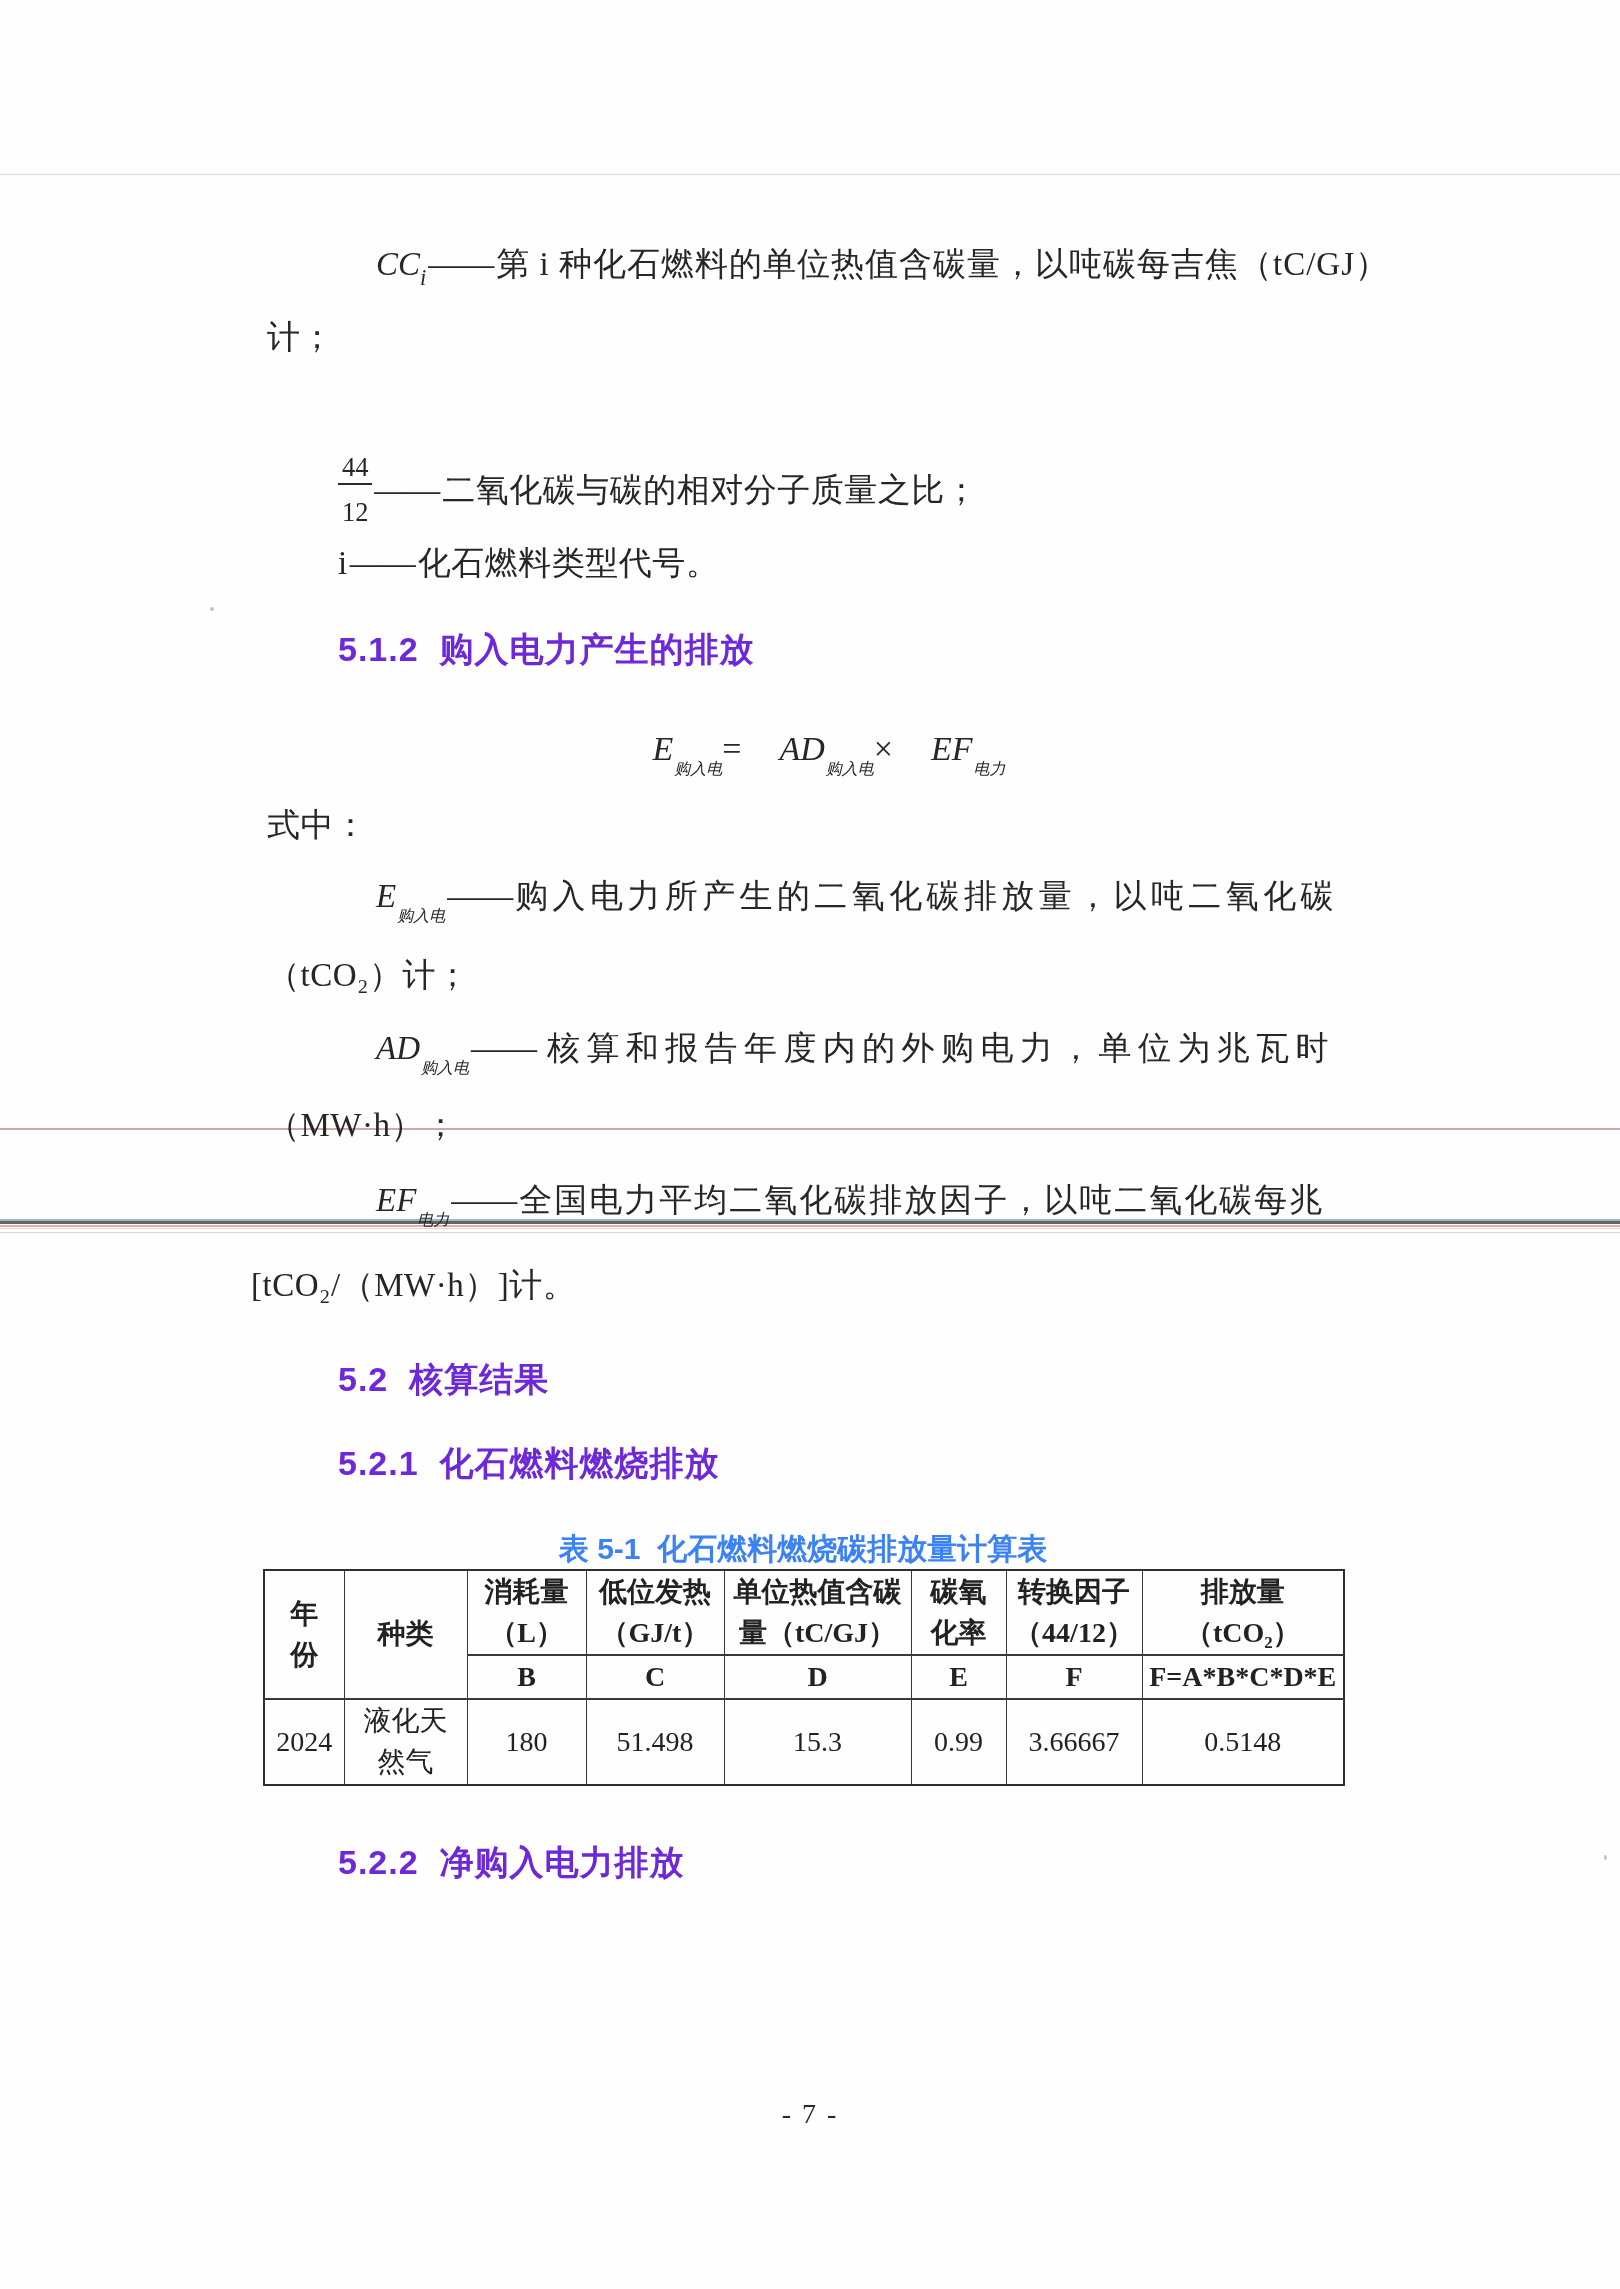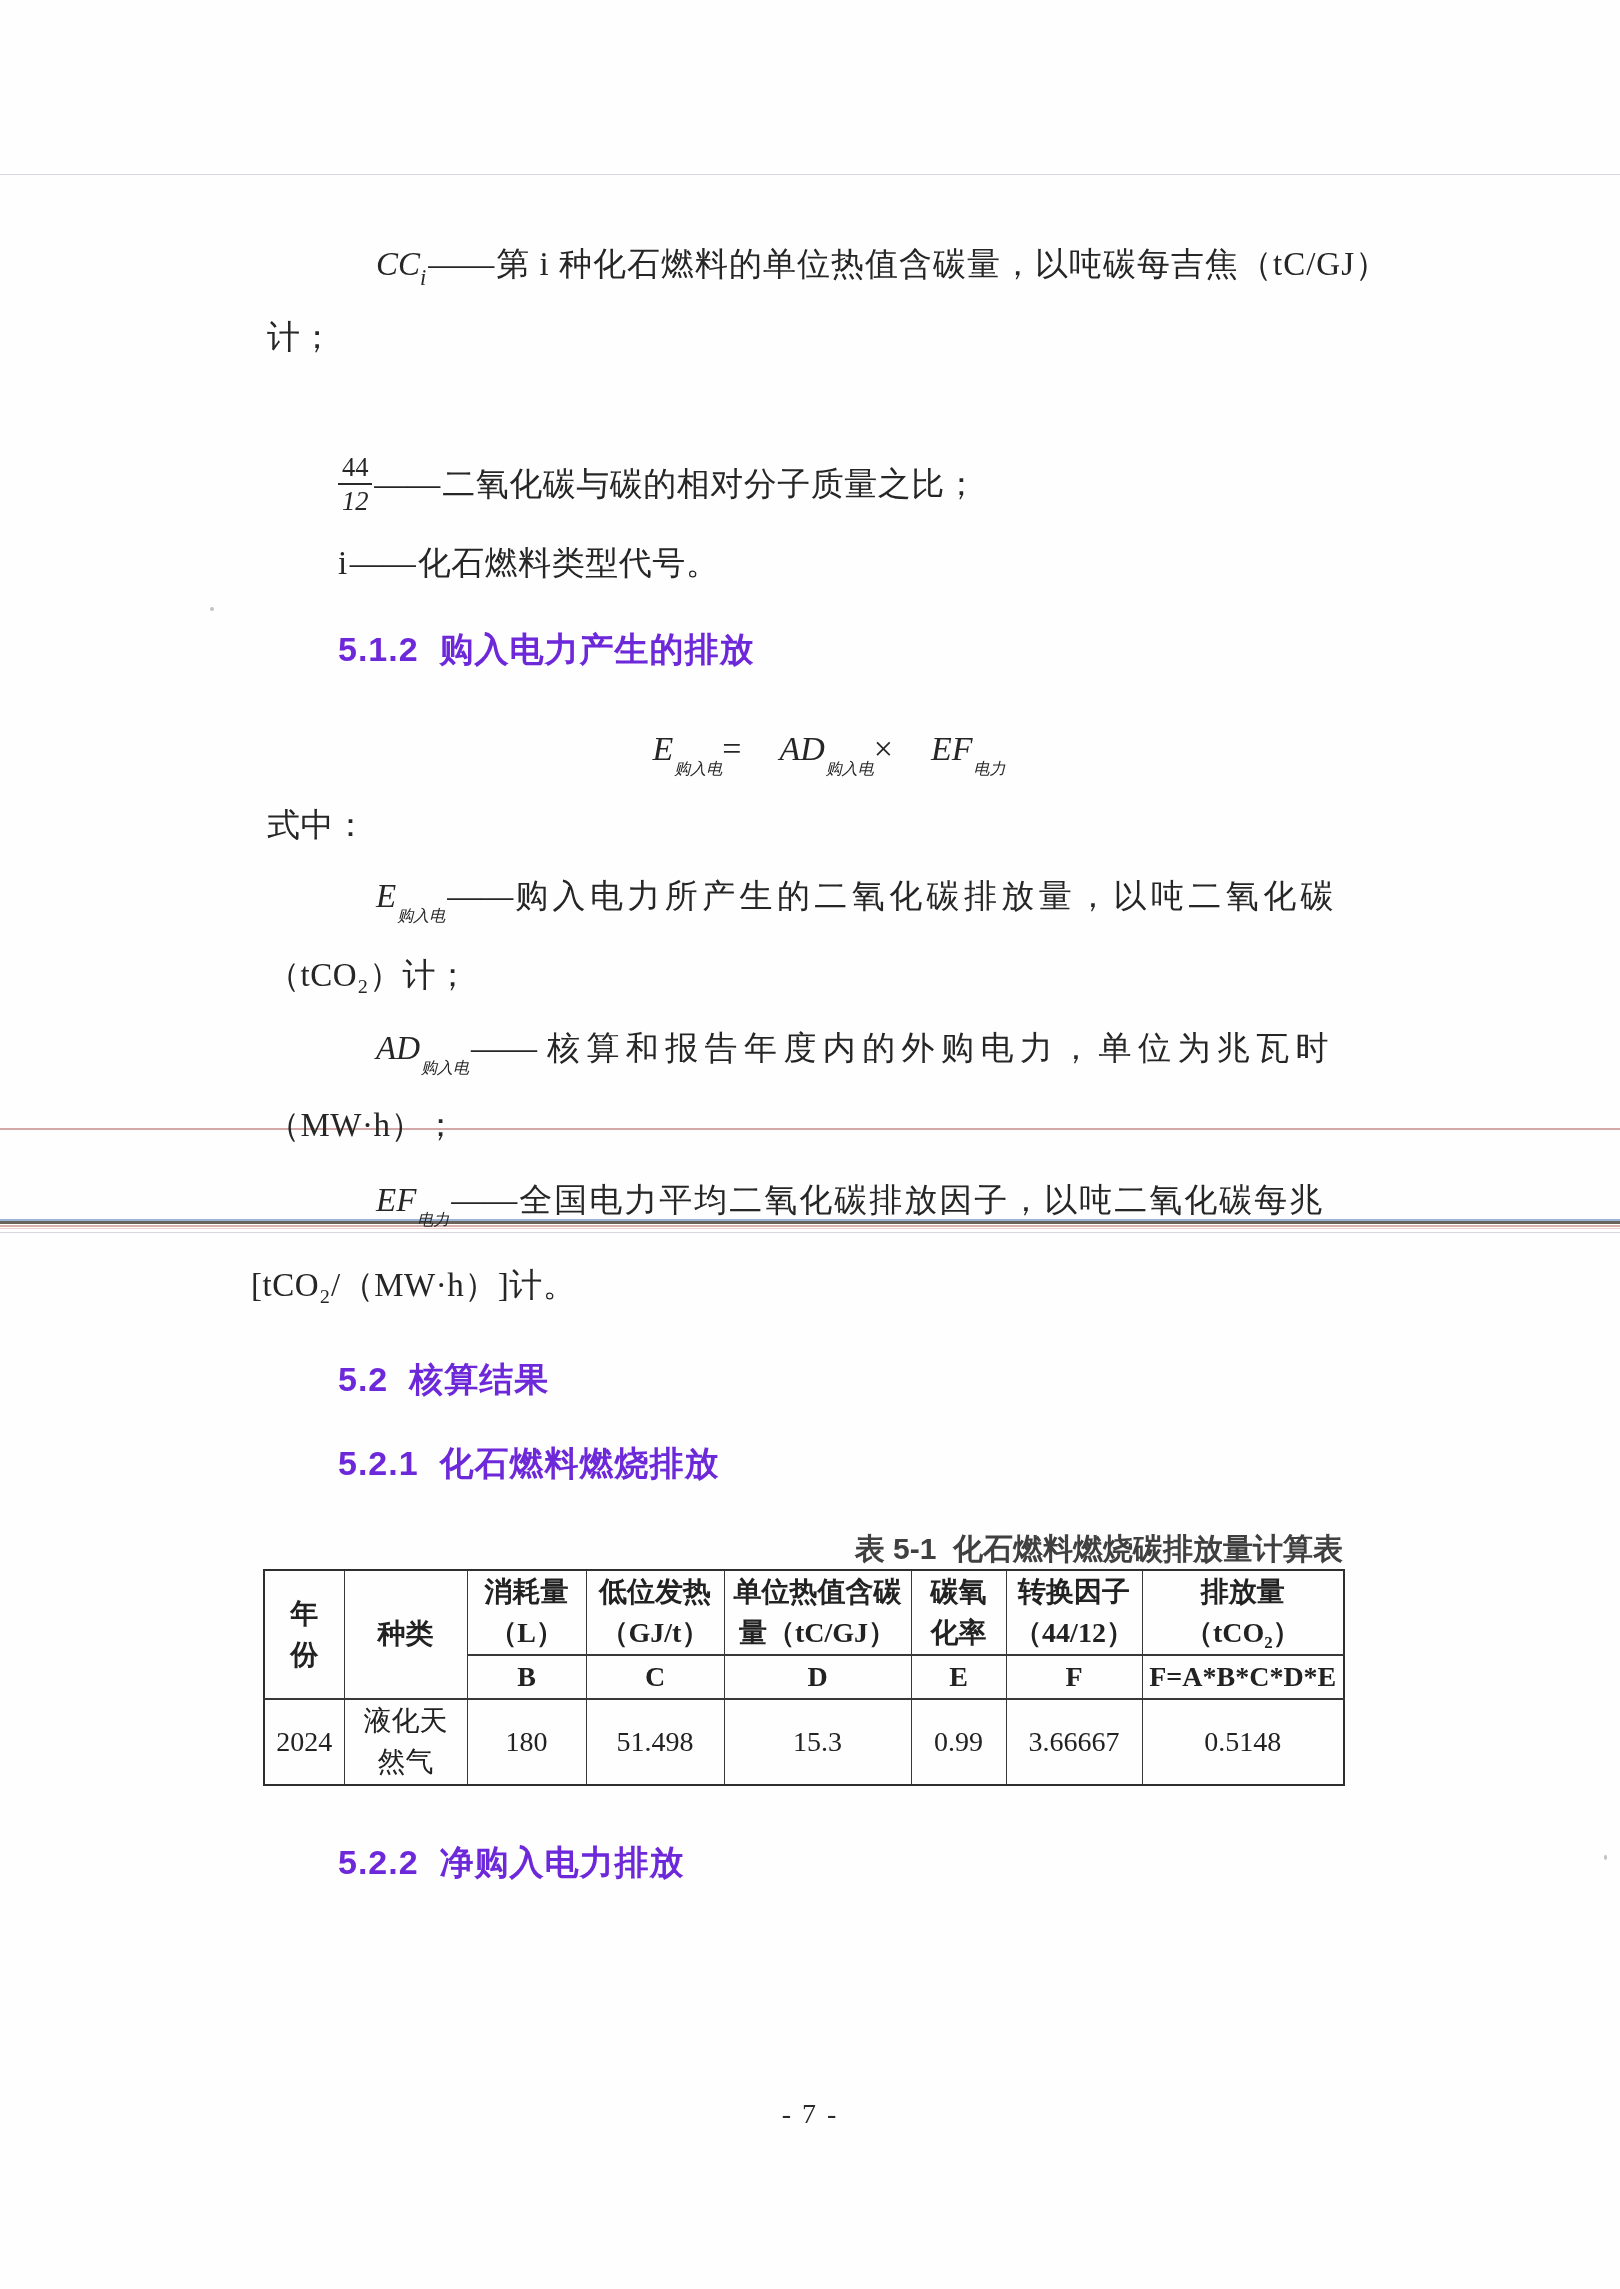--- a/index.html
+++ b/index.html
@@ -41,38 +41,38 @@
   .ls2{letter-spacing:2px;}
   .ls4{letter-spacing:4.4px;}
   .ls6{letter-spacing:6.4px;margin-left:8px;}
   
   .fr-line{display:flex;align-items:center;}
   .frac{
     display:inline-flex;flex-direction:column;align-items:center;
     font-size:26.5px;line-height:1.1;letter-spacing:0;
   }
   .frac .num{border-bottom:2.5px solid #2a2a2a;padding:0 3.9px 1px 3.9px;}
-  .frac .den{padding-top:2px;font-style:italic;}
+  .frac .den{padding-top:13px;}
   
   .h{
     position:absolute;left:338px;
     font-family:"Liberation Sans","DejaVu Sans",sans-serif;
     font-weight:bold;font-size:34px;line-height:43px;
     white-space:pre;color:#6d28d9;letter-spacing:1px;
   }
   
   .formula{
     position:absolute;left:0;width:1620px;text-align:center;
     font-size:34px;letter-spacing:0;
   }
   
   .tbl-caption{
     position:absolute;left:263px;width:1080px;top:1529px;
-    text-align:right;font-family:"Liberation Sans","DejaVu Sans",sans-serif;
-    font-weight:bold;font-size:30px;white-space:pre;color:#404040;
+    text-align:center;font-family:"Liberation Sans","DejaVu Sans",sans-serif;
+    font-weight:bold;font-size:30px;white-space:pre;color:#3b82f6;
   }
   
   table.emis{
     position:absolute;left:263px;top:1569px;
     border-collapse:collapse;table-layout:fixed;
     width:1080px;
     font-size:28px;color:#222;
   }
   table.emis td{
     border:1.6px solid #383838;

